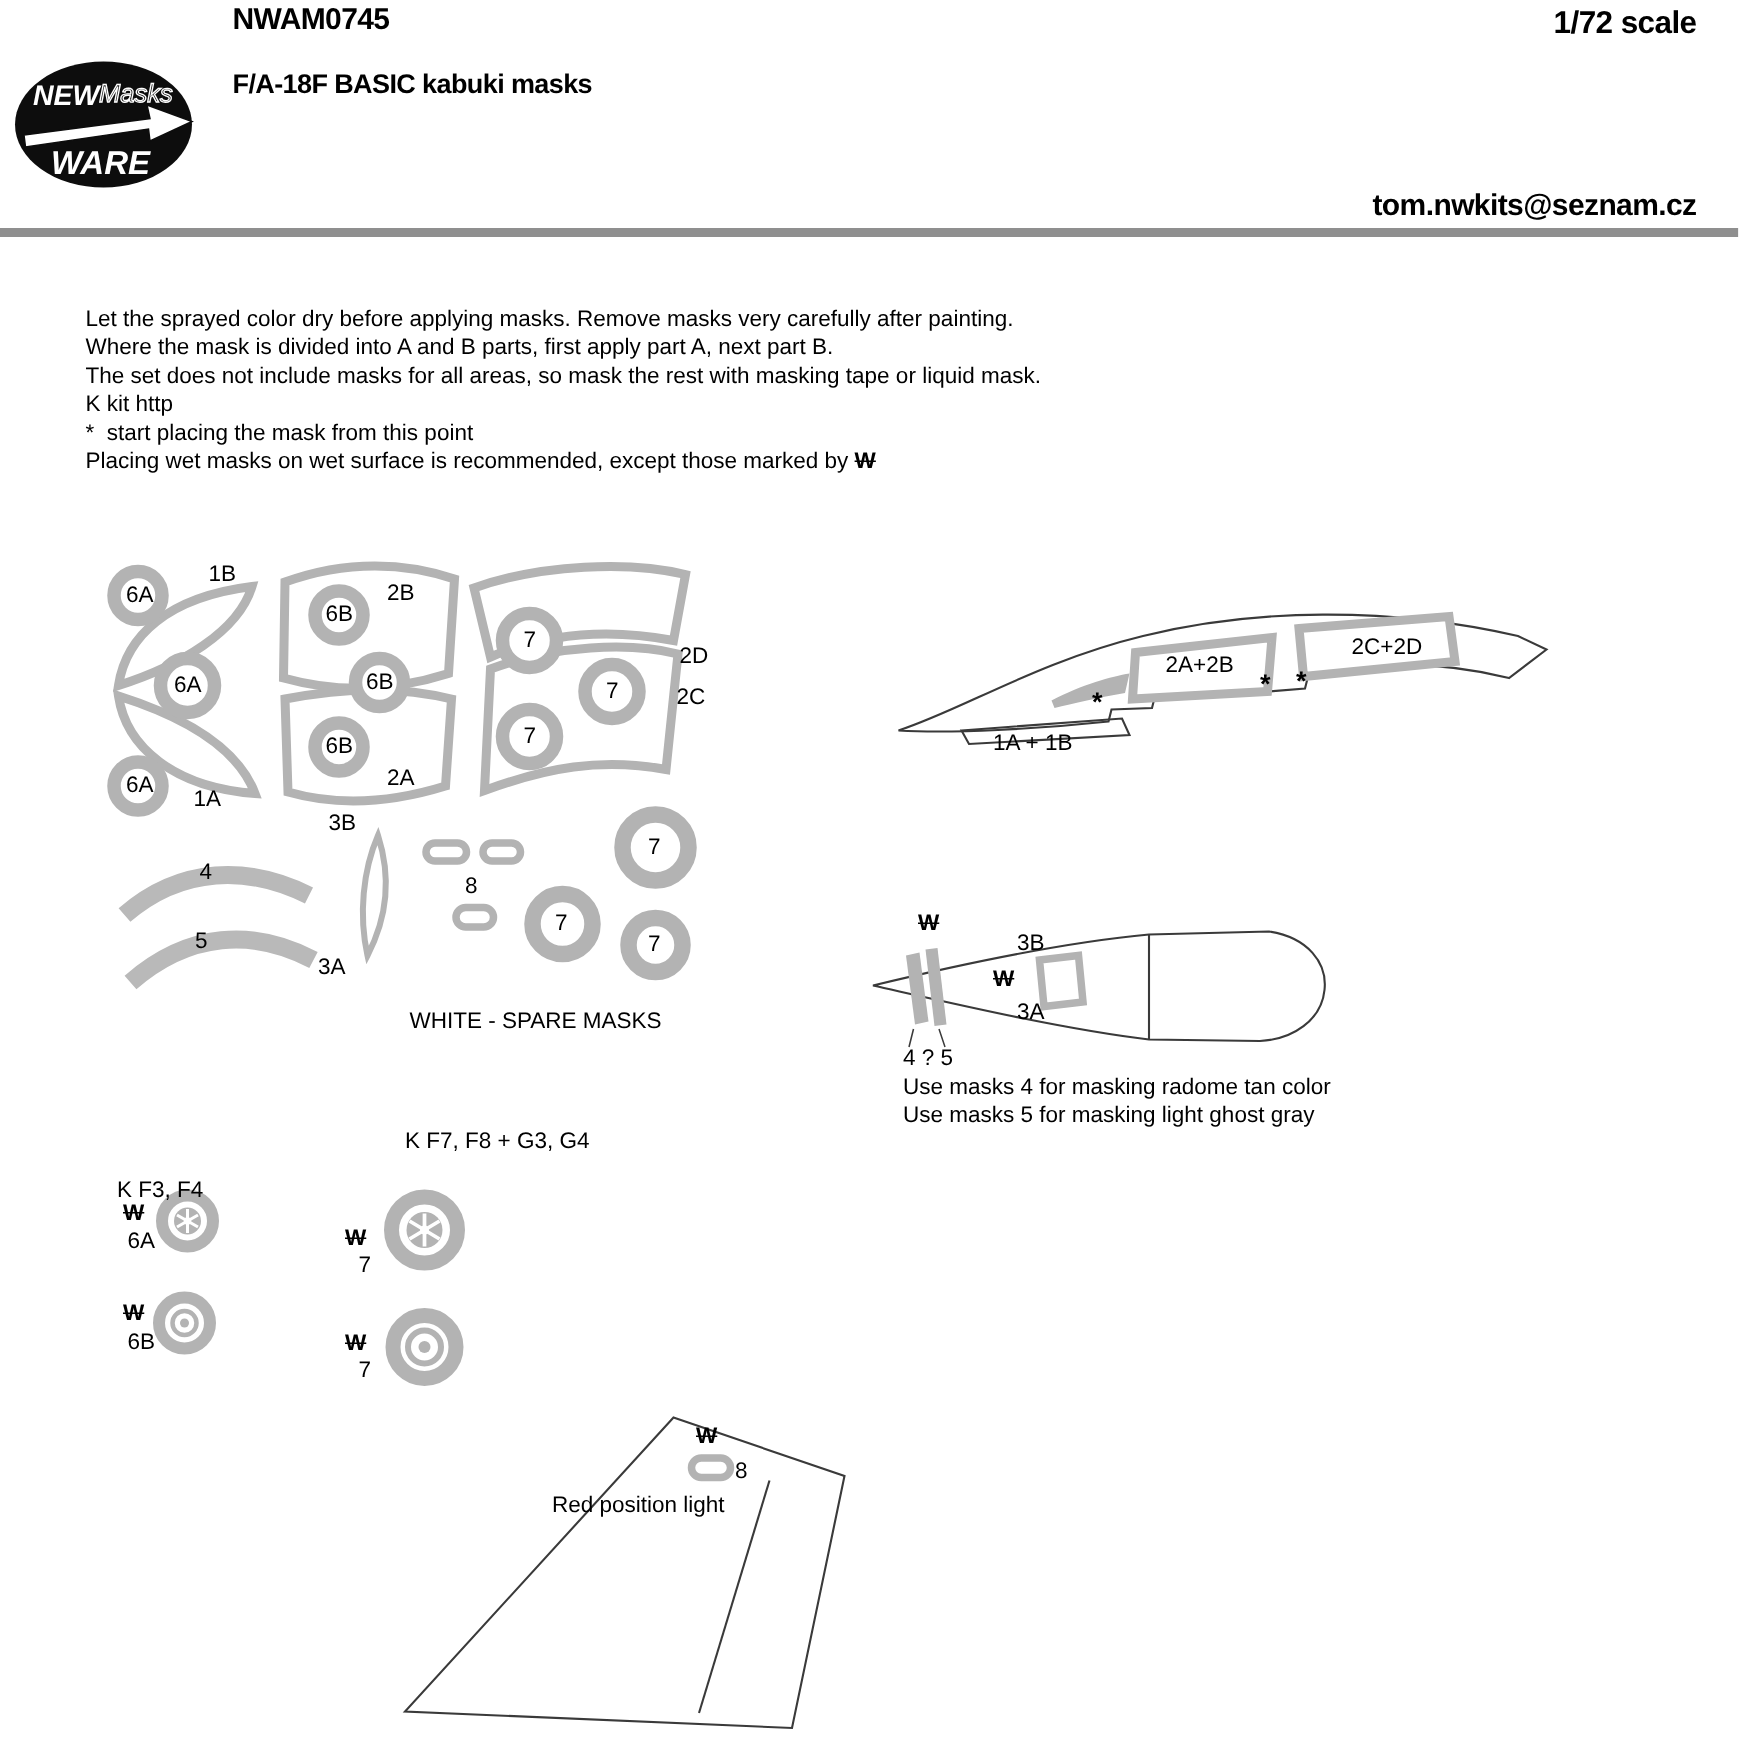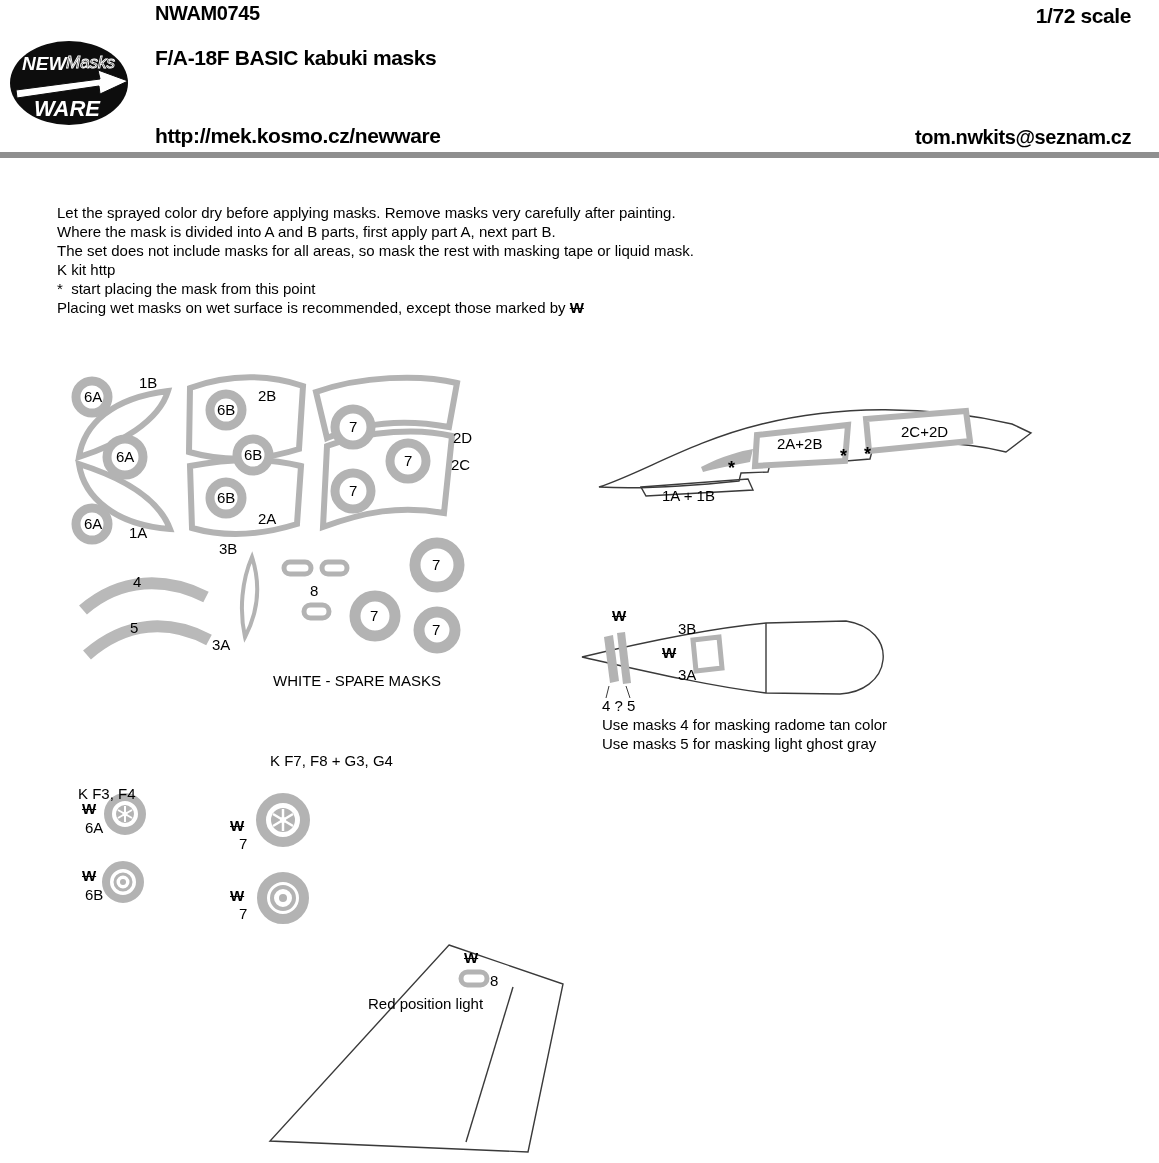--- a/index.html
+++ b/index.html
@@ -2,21 +2,21 @@
 <html><head>
 <meta charset="utf-8">
 <style>
   html,body{margin:0;padding:0;background:#fff;}
   #page{position:relative;width:1159px;height:1163px;background:#fff;overflow:hidden;
         font-family:"Liberation Sans",sans-serif;color:#000;}
   
   .hdr{position:absolute;font-weight:700;letter-spacing:-0.4px;white-space:nowrap;}
   #product-code{left:155px;top:2px;font-size:20px;}
   #scale{right:28px;top:4px;font-size:21px;text-align:right;}
-  #subject{left:155px;top:46px;font-size:21px;}
+  #subject{left:155px;top:46px;font-size:18px;}
   #kits{left:155px;top:86px;font-size:21px;}
   #url{left:155px;top:124px;font-size:21px;}
   #email{right:28px;top:126px;font-size:20px;text-align:right;}
   #divider{position:absolute;left:0;top:152px;width:1159px;height:6px;background:#8f8f8f;}
   #logo-wrap{position:absolute;left:8px;top:38px;}
   
   #instructions{position:absolute;left:57px;top:203px;font-size:15px;line-height:19px;}
   #instructions .head{font-weight:700;}
   .iline{white-space:pre-wrap;}
   
@@ -54,21 +54,20 @@
       <ellipse cx="61" cy="45" rx="59" ry="42" fill="#0d0d0d"></ellipse>
       <path d="M8,52 L92,41 L90,32 L120,43 L92,56 L91,48 L9,60 Z" fill="#fff" stroke="#0d0d0d" stroke-width="1"></path>
       <text x="14" y="32" font-size="19" font-weight="bold" font-style="italic" fill="#fff">NEW</text>
       <text x="58" y="30" font-size="17" font-style="italic" fill="#0d0d0d" stroke="#fff" stroke-width="0.9">Masks</text>
       <text x="26" y="78" font-size="22" font-weight="bold" font-style="italic" fill="#fff">WARE</text>
     </svg>
   </div>
   <div class="hdr" id="product-code">NWAM0745</div>
   <div class="hdr" id="scale">1/72 scale</div>
   <div class="hdr" id="subject">F/A-18F BASIC kabuki masks</div>
-  <div class="hdr" id="url">http://mek.kosmo.cz/newware</div>
   <div class="hdr" id="email">tom.nwkits@seznam.cz</div>
   <div id="divider"></div>
 
   <div id="instructions">
     <div class="iline">Let the sprayed color dry before applying masks. Remove masks very carefully after painting.</div>
     <div class="iline">Where the mask is divided into A and B parts, first apply part A, next part B.</div>
     <div class="iline">The set does not include masks for all areas, so mask the rest with masking tape or liquid mask.</div>
     <div class="iline">K kit http</div>
     <div class="iline">*  start placing the mask from this point</div>
     <div class="iline"><span>Placing wet masks on wet surface is recommended, except those marked by </span><span class="dlabel w" style="position:static">W</span></div>

